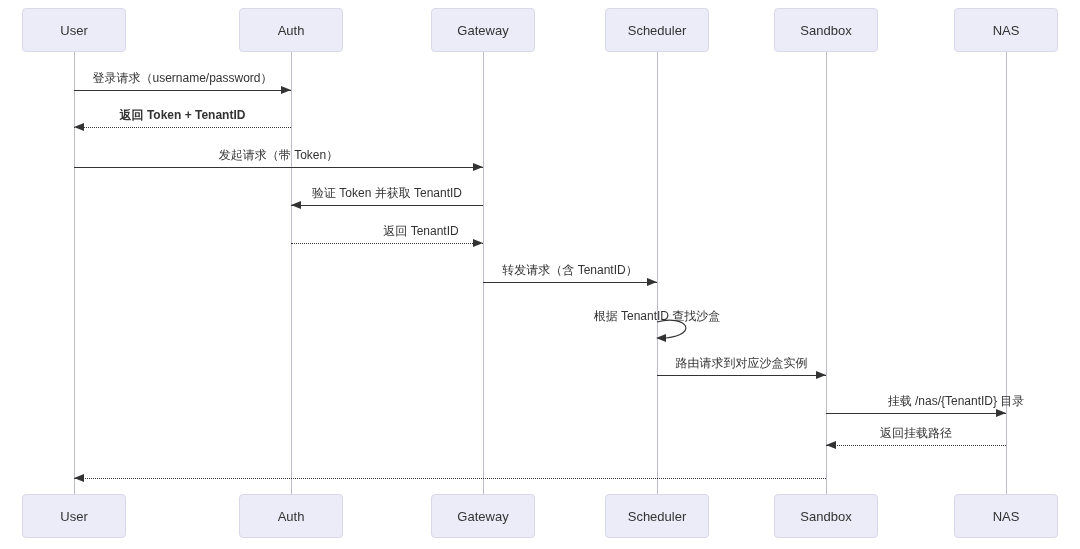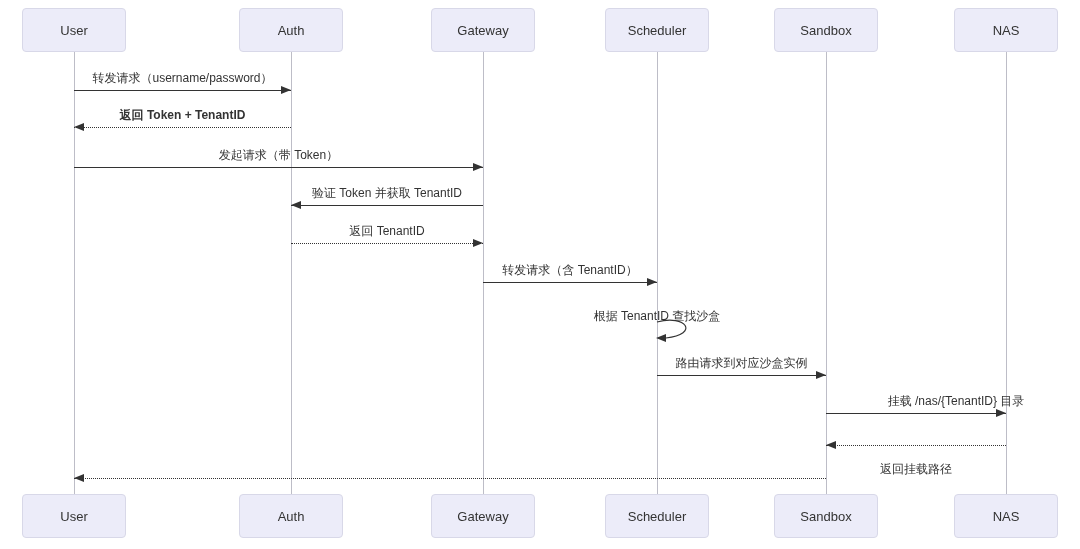--- a/index.html
+++ b/index.html
@@ -72,47 +72,47 @@
     <div class="actor-box" style="left: 431px; top: 8px;">Gateway</div>
     <div class="actor-box" style="left: 605px; top: 8px;">Scheduler</div>
     <div class="actor-box" style="left: 774px; top: 8px;">Sandbox</div>
     <div class="actor-box" style="left: 954px; top: 8px;">NAS</div>
     <div class="actor-box" style="left: 22px; top: 494px;">User</div>
     <div class="actor-box" style="left: 239px; top: 494px;">Auth</div>
     <div class="actor-box" style="left: 431px; top: 494px;">Gateway</div>
     <div class="actor-box" style="left: 605px; top: 494px;">Scheduler</div>
     <div class="actor-box" style="left: 774px; top: 494px;">Sandbox</div>
     <div class="actor-box" style="left: 954px; top: 494px;">NAS</div>
-    <div class="msg-label" style="left: 74px; width: 217px; top: 71px;">转发请求（username/password）</div>
+    <div class="msg-label" style="left: 74px; width: 217px; top: 71px;">登录请求（username/password）</div>
     <div class="msg-line" style="left: 74px; width: 217px; top: 90px;"></div>
     <div class="arrowhead right" style="left: 281px; top: 86px;"></div>
     <div class="msg-label" style="left: 74px; width: 217px; top: 108px; font-weight: bold;">返回 Token + TenantID</div>
     <div class="msg-line dashed" style="left: 74px; width: 217px; top: 127px;"></div>
     <div class="arrowhead left" style="left: 74px; top: 123px;"></div>
     <div class="msg-label" style="left: 74px; width: 409px; top: 148px;">发起请求（带 Token）</div>
     <div class="msg-line" style="left: 74px; width: 409px; top: 167px;"></div>
     <div class="arrowhead right" style="left: 473px; top: 163px;"></div>
     <div class="msg-label" style="left: 291px; width: 192px; top: 186px;">验证 Token 并获取 TenantID</div>
     <div class="msg-line" style="left: 291px; width: 192px; top: 205px;"></div>
     <div class="arrowhead left" style="left: 291px; top: 201px;"></div>
-    <div class="msg-label" style="left: 291px; width: 192px; top: 224px;">返回 TenantID</div>
+    <div class="msg-label" style="left: 291px; width: 192px; top: 224px; padding-left: 34px;">返回 TenantID</div>
     <div class="msg-line dashed" style="left: 291px; width: 192px; top: 243px;"></div>
     <div class="arrowhead right" style="left: 473px; top: 239px;"></div>
     <div class="msg-label" style="left: 483px; width: 174px; top: 263px;">转发请求（含 TenantID）</div>
     <div class="msg-line" style="left: 483px; width: 174px; top: 282px;"></div>
     <div class="arrowhead right" style="left: 647px; top: 278px;"></div>
     <div class="msg-label" style="left: 547px; width: 220px; top: 309px;">根据 TenantID 查找沙盒</div>
     <svg viewBox="0 0 40 28" width="40" height="28" class="self-loop" style="left: 656px; top: 316px;">
       <path d="M1,6 C30,-2 44,18 10,22" fill="none" stroke="#333333" stroke-width="1.2"></path>
       <polygon points="0,22 10,18 10,26" fill="#333333"></polygon>
     </svg>
     <div class="msg-label" style="left: 657px; width: 169px; top: 356px;">路由请求到对应沙盒实例</div>
     <div class="msg-line" style="left: 657px; width: 169px; top: 375px;"></div>
     <div class="arrowhead right" style="left: 816px; top: 371px;"></div>
     <div class="msg-label" style="left: 826px; width: 180px; top: 394px; padding-left: 40px;">挂载 /nas/{TenantID} 目录</div>
     <div class="msg-line" style="left: 826px; width: 180px; top: 413px;"></div>
     <div class="arrowhead right" style="left: 996px; top: 409px;"></div>
-    <div class="msg-label" style="left: 826px; width: 180px; top: 426px; margin-top: 36px;">返回挂载路径</div>
+    <div class="msg-label" style="left: 826px; width: 180px; top: 426px;">返回挂载路径</div>
     <div class="msg-line dashed" style="left: 826px; width: 180px; top: 445px;"></div>
     <div class="arrowhead left" style="left: 826px; top: 441px;"></div>
     <div class="msg-line dashed" style="left: 74px; width: 752px; top: 478px;"></div>
     <div class="arrowhead left" style="left: 74px; top: 474px;"></div>
   </div>
 
 </body></html>

